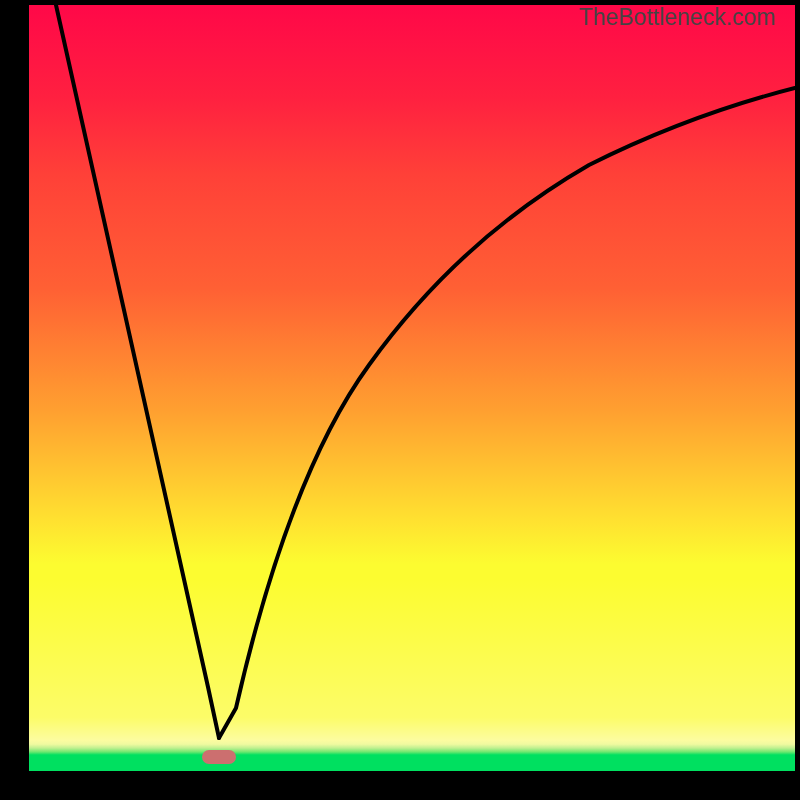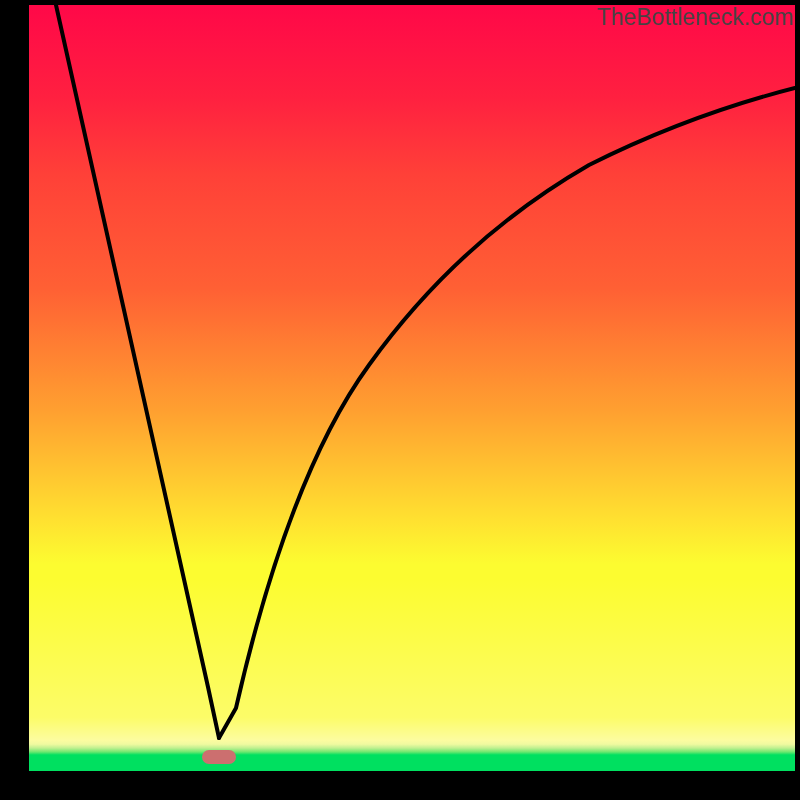--- a/index.html
+++ b/index.html
@@ -40,21 +40,21 @@
       #FF8032 55%,
       #FF6034 63%,
       #FF4038 78%,
       #FF2040 88%,
       #FF0848 100%
     );
   }
   .watermark {
     position: absolute;
     top: 4px;
-    right: 6px;
+    right: 24px;
     color: #444;
     font-size: 23px;
     font-weight: 400;
     letter-spacing: 0px;
     user-select: none;
   }
   .curve {
     position: absolute;
     left: 0; top: 0;
     width: 766px;

